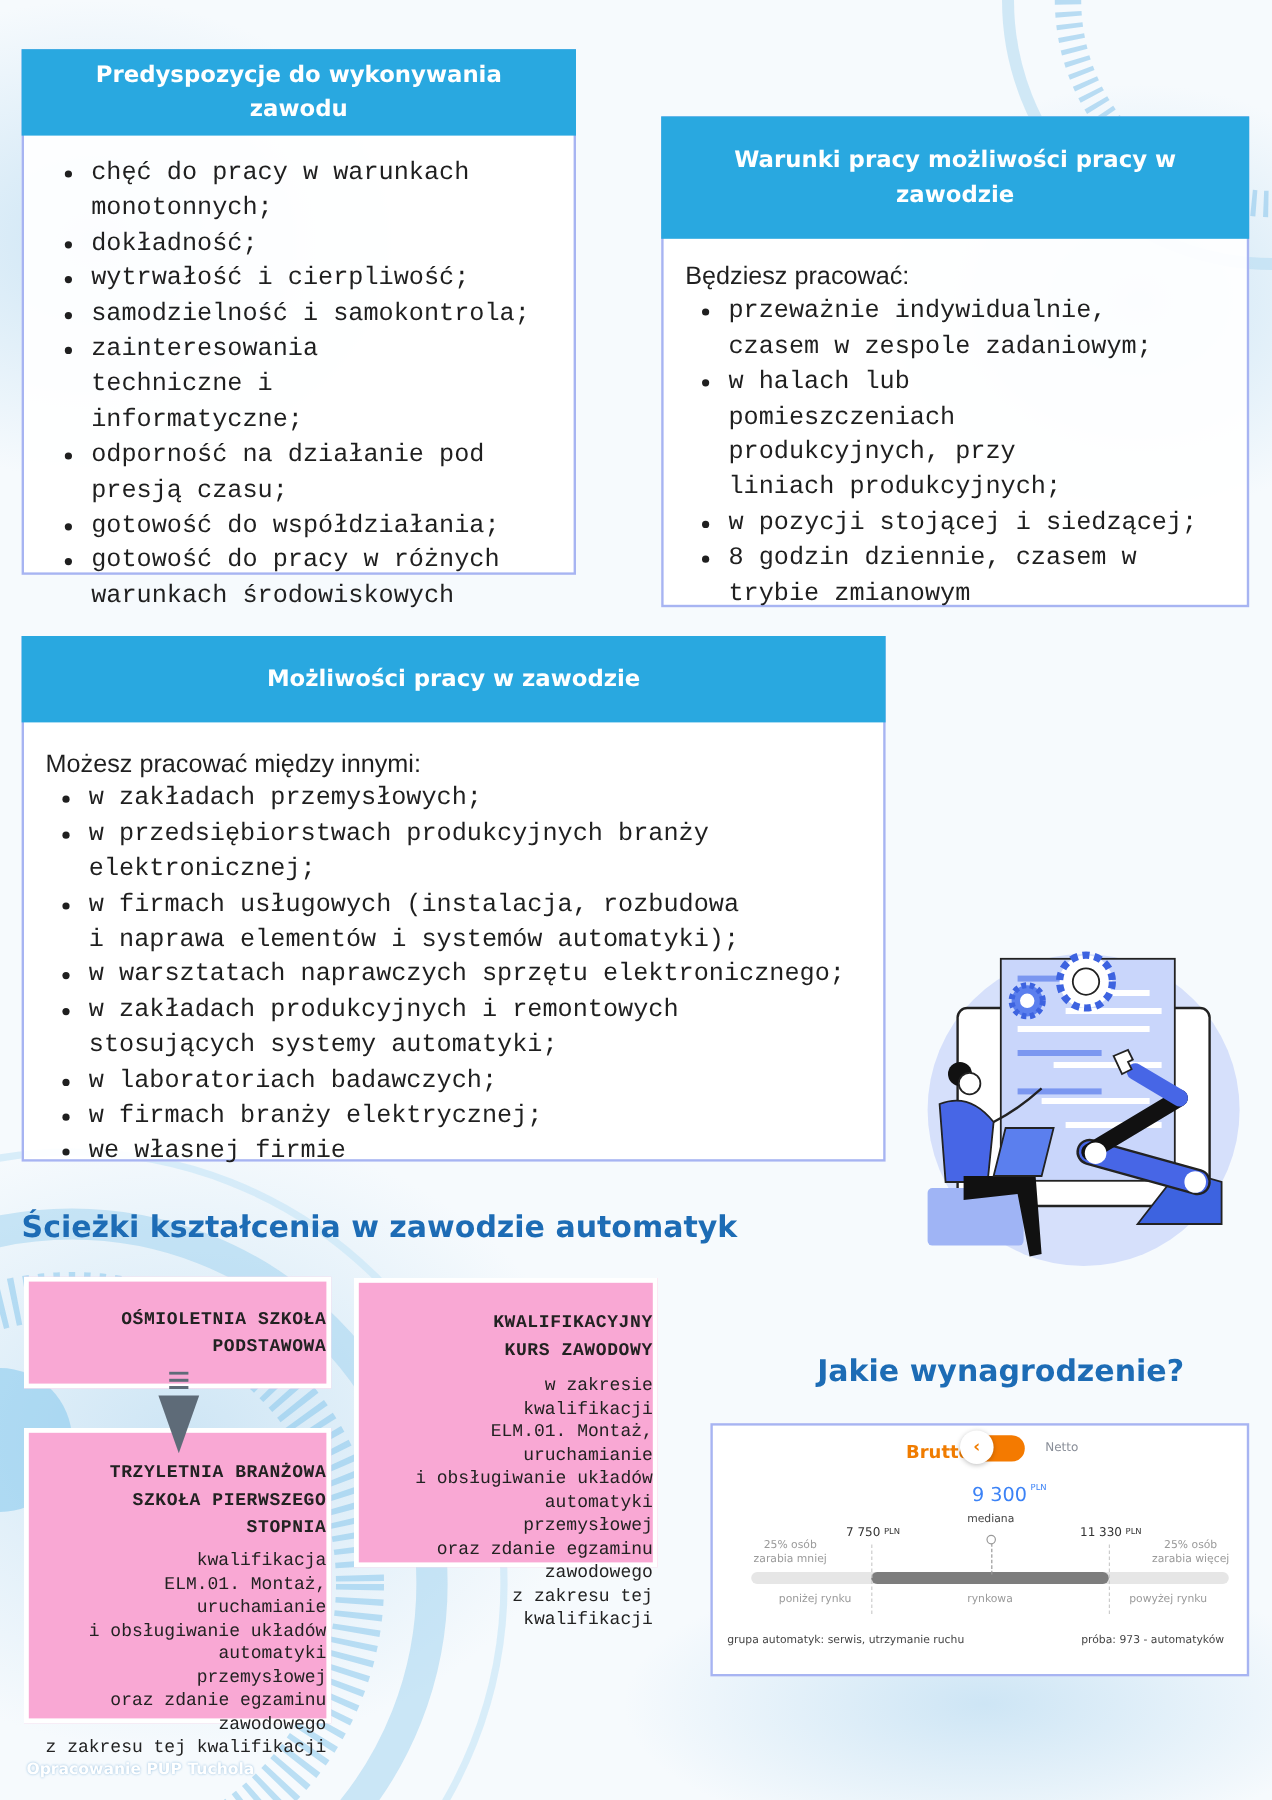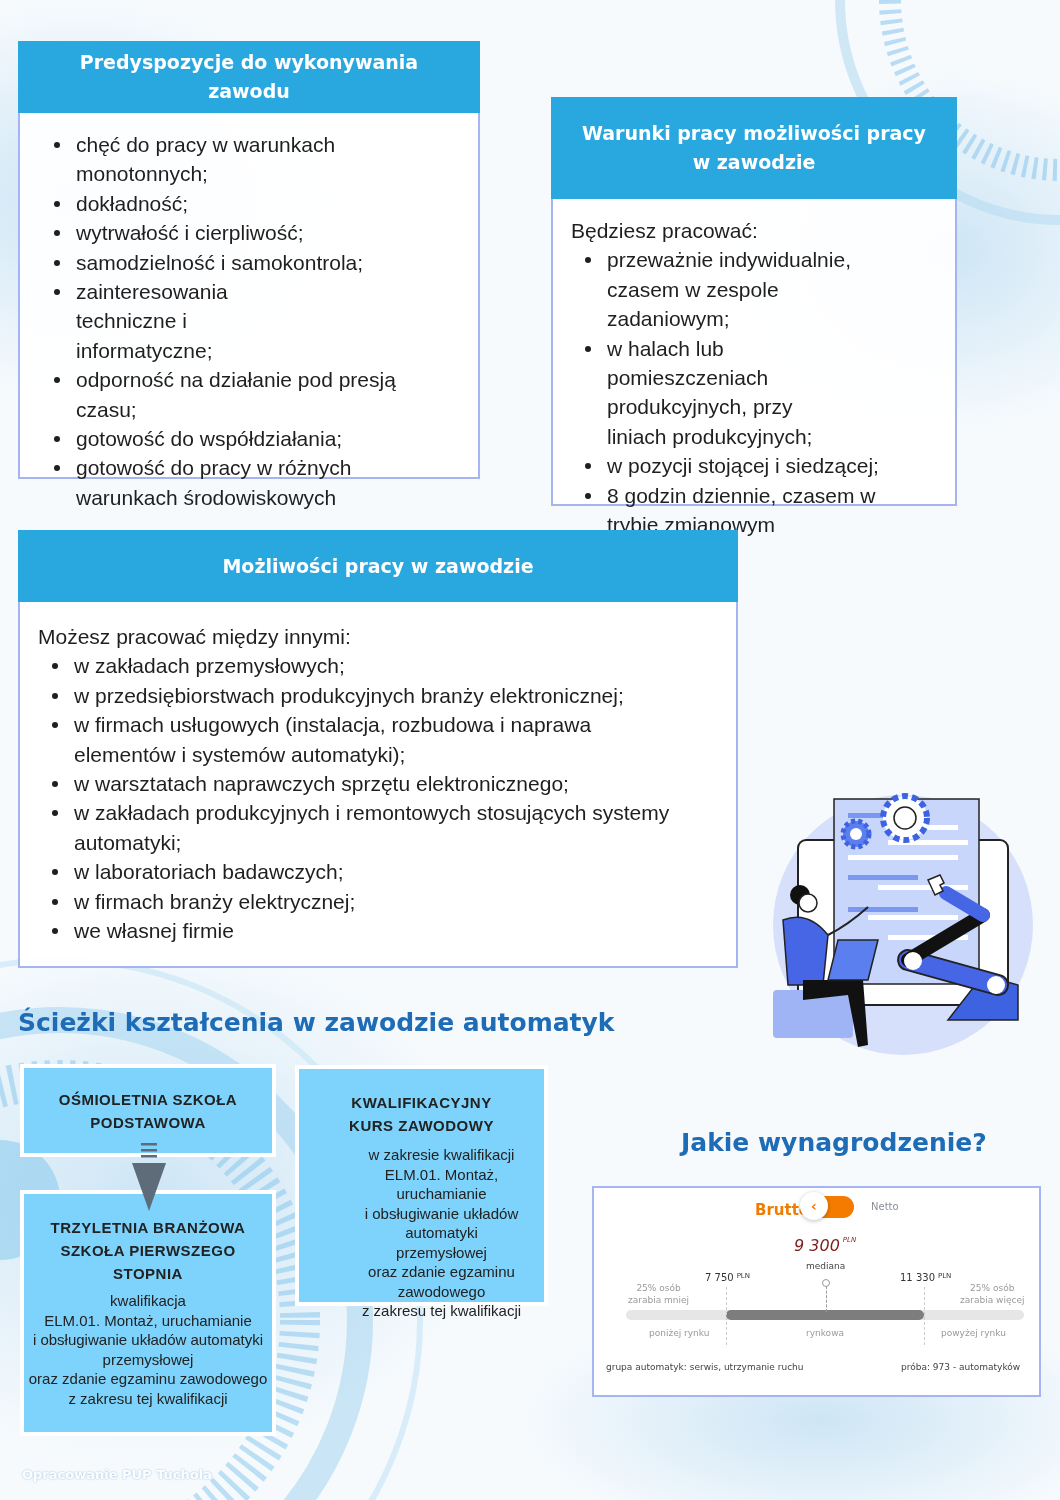--- a/index.html
+++ b/index.html
@@ -15,70 +15,70 @@
     border: 2px solid #a7b4f2; box-sizing: border-box;
   }
   .card-head {
     background: #29a8e0; color: #fff; font-weight: bold; text-align: center;
     font-family: "DejaVu Sans", sans-serif; font-size: 19px; line-height: 29px;
     display: flex; align-items: center; justify-content: center;
     margin: -2px -2px 0 -2px; padding: 0 20px;
   }
   .card-body { font-size: 21px; line-height: 29.4px; color: #1f1f1f; }
   .card-body ul { margin: 0; padding: 0 0 0 0; list-style: none; }
-  .card-body li { position: relative; padding-left: 36px; }
+  .card-body li { position: relative; padding-left: 36px; font-family: Liberation Mono, monospace; }
   .card-body li::before {
     content: ""; position: absolute; left: 14px; top: 12px;
     width: 6px; height: 6px; border-radius: 50%; background: #1f1f1f;
   }
   .intro { margin: 0; }
 
   #card1 { left: 18px; top: 41px; width: 462px; height: 438px; }
   #card1 .card-head { height: 72px; }
   #card1 .card-body { padding: 17px 20px 0 20px; }
 
-  #card2 { left: 551px; top: 97px; width: 406px; height: 409px; }
+  #card2 { left: 551px; top: 97px; width: 490px; height: 409px; }
   #card2 .card-head { height: 102px; }
   #card2 .card-body { padding: 17px 18px 0 18px; }
 
   #card3 { left: 18px; top: 530px; width: 720px; height: 438px; }
   #card3 .card-head { height: 72px; }
   #card3 .card-body { padding: 20px 18px 0 18px; }
 
   .section-title {
     position: absolute; z-index: 2; color: #1d6cb5; font-weight: bold;
     font-family: "DejaVu Sans", sans-serif;
   }
   #paths-title { left: 18px; top: 1008px; font-size: 25px; }
   #salary-title { left: 681px; top: 1128px; font-size: 25px; }
 
-  .edu { position: absolute; z-index: 2; background: #7dd3fc; box-sizing: border-box;
-         border: 4px solid #ffffff; text-align: center; color: #222;
-         font-family: Liberation Sans, sans-serif; }
+  .edu { position: absolute; z-index: 2; background: #f9a8d4; box-sizing: border-box;
+         border: 4px solid #ffffff; text-align: right; color: #222;
+         font-family: Liberation Mono, monospace; }
   .edu .h { font-weight: bold; font-size: 15px; line-height: 23px; letter-spacing: 0.5px; }
   .edu .t { font-size: 15px; line-height: 19.5px; }
   #edu1 { left: 20px; top: 1064px; width: 256px; height: 93px; padding-top: 20px; }
   #edu2 { left: 20px; top: 1190px; width: 256px; height: 246px; padding-top: 22px; }
   #edu3 { left: 295px; top: 1065px; width: 253px; height: 241px; padding-top: 22px; }
   #edu3 .t { margin-top: 8px; margin-left: 40px; }
   #edu2 .t { margin-top: 6px; }
   .arrow { position: absolute; z-index: 3; left: 131px; top: 1143px; width: 36px; height: 70px; }
 
   
   #salary { position: absolute; z-index: 2; left: 592px; top: 1186px; width: 449px; height: 211px;
             background: #fff; border: 2px solid #a7b4f2; box-sizing: border-box;
             font-family: "DejaVu Sans", sans-serif; color: #555; }
   .s-abs { position: absolute; white-space: nowrap; }
   .brutto { left: 161px; top: 13px; color: #f07c00; font-weight: bold; font-size: 15px; }
   .netto { left: 277px; top: 13px; color: #8a8f99; font-size: 10px; }
   .toggle { left: 210px; top: 8px; width: 50px; height: 22px; border-radius: 11px; background: #f47a00; }
   .toggle-knob { position: absolute; left: -4px; top: -4px; width: 28px; height: 28px; border-radius: 50%;
                  background: #fff; box-shadow: 0 1px 4px rgba(0,0,0,0.25);
                  color: #f07c00; font-weight: bold; font-size: 14px; text-align: center; line-height: 28px; }
-  .median-val { left: 200px; top: 48px; font-size: 16px; color: #7f1d1d; font-style: italic; }
+  .median-val { left: 216px; top: 48px; font-size: 16px; color: #3b82f6; }
   sup { font-size: 7px; vertical-align: top; margin-left: 3px; }
   .median-lbl { left: 212px; top: 73px; font-size: 9px; color: #444; }
   .q-val { font-size: 10px; color: #333; top: 84px; }
   .q1 { left: 111px; } .q3 { left: 306px; }
   .side-lbl { font-size: 9px; color: #9a9a9a; text-align: center; line-height: 12px; top: 94px; }
   .lft { left: 34px; } .rgt { left: 366px; }
   .bar-bg { left: 32px; top: 122px; width: 398px; height: 10px; border-radius: 5px; background: #e6e6e6; }
   .bar-mid { left: 132px; top: 122px; width: 198px; height: 10px; border-radius: 5px; background: #7d7d7d; }
   .vdash { width: 0; border-left: 1px dashed #ccc; height: 58px; top: 99px; }
   .d1 { left: 132px; } .d2 { left: 330px; }

